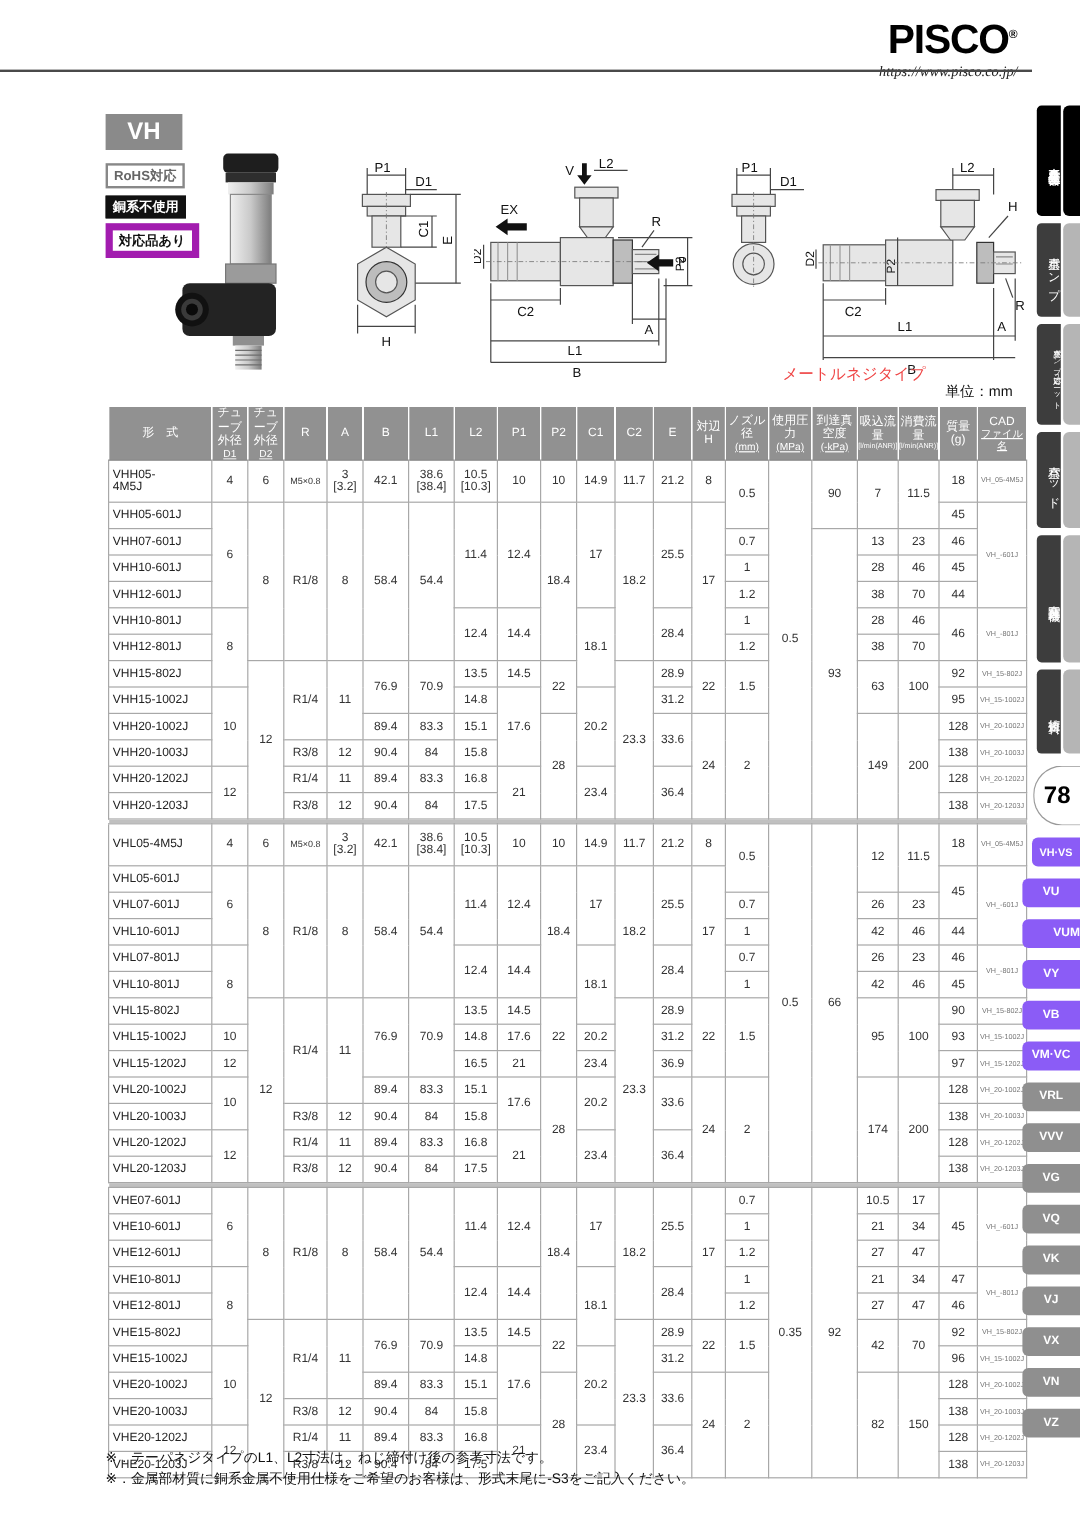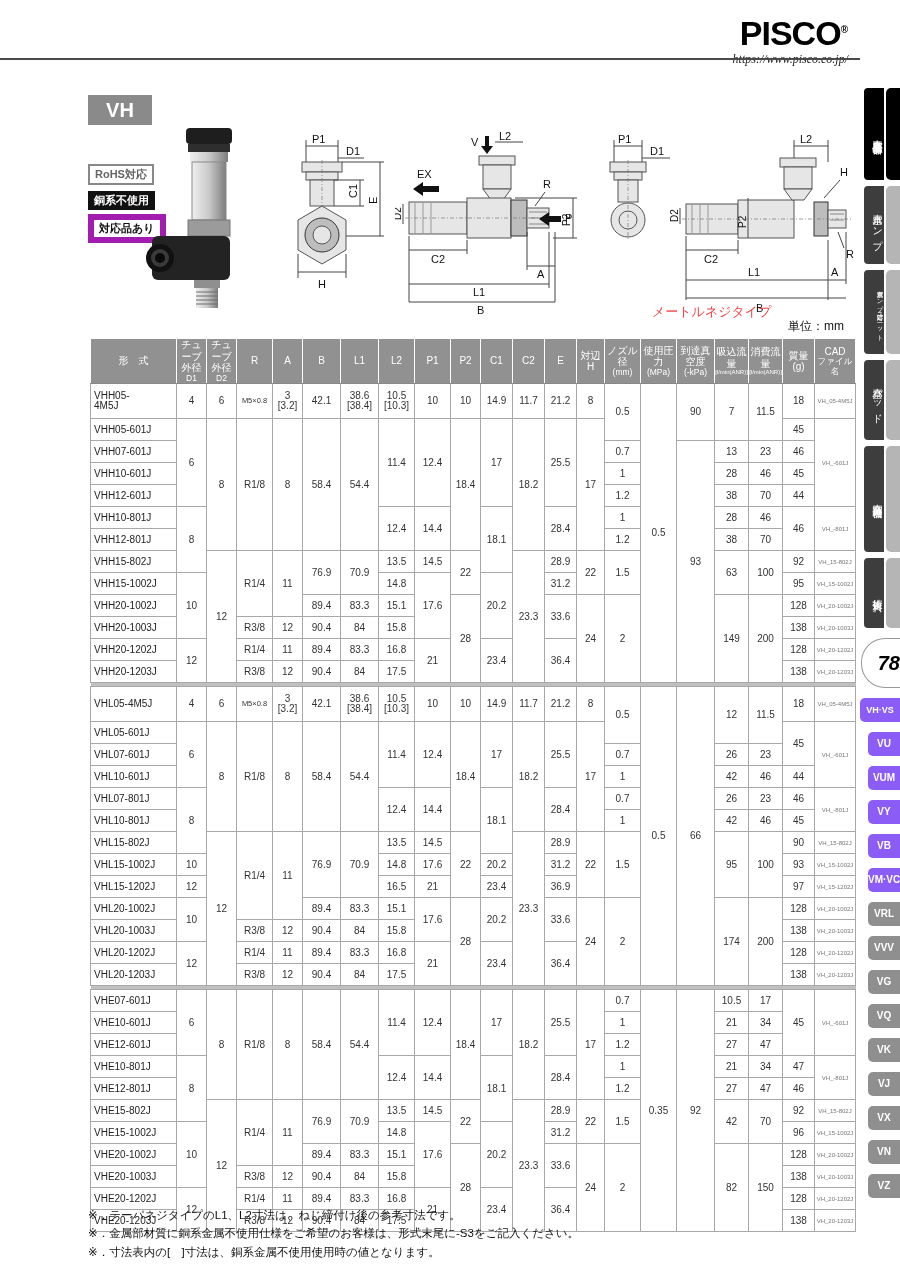--- a/index.html
+++ b/index.html
@@ -10,61 +10,61 @@
         letter-spacing:-1px;color:#000;}
   .logo sup{font-size:10px;letter-spacing:0;}
   .site-url{position:absolute;top:52px;right:52px;font-family:"Liberation Serif","DejaVu Serif",serif;
         font-style:italic;font-size:12px;color:#222;}
   .head-rule{position:absolute;top:58px;left:0;width:860px;height:2px;background:#4a4a4a;}
   
   .vh-badge{position:absolute;left:88px;top:95px;width:64px;height:30px;background:#8a8a8a;
         color:#fff;font-size:20px;font-weight:bold;text-align:center;line-height:30px;}
   .page-title{position:absolute;left:164px;top:100px;font-size:19px;font-weight:bold;color:#000;}
   
-  .badge{position:absolute;left:88px;font-size:11px;font-weight:bold;padding:1px 5px;white-space:nowrap;margin-top:28px;}
+  .badge{position:absolute;left:88px;font-size:11px;font-weight:bold;padding:1px 5px;white-space:nowrap;}
   .badge.rohs{top:136px;border:2px solid #888;color:#666;}
   .badge.nocopper{top:163px;background:#111;color:#fff;border:1px solid #111;}
   .badge.avail{top:186px;border:6px solid #a21caf;color:#111;}
   
   .fig{position:absolute;}
   .fig text{font-family:"Liberation Sans",sans-serif;fill:#111;}
   .dimline{stroke:#444;stroke-width:1;fill:none;}
   .part{stroke:#555;stroke-width:1;fill:#e6e6e6;}
   .partdark{stroke:#333;stroke-width:1;fill:#bdbdbd;}
   .cl{stroke:#777;stroke-width:0.7;stroke-dasharray:4 2 1 2;fill:none;}
   .metric-caption{position:absolute;left:652px;top:303px;font-size:13px;color:#ef4444;}
   .unit-note{position:absolute;right:56px;top:318px;font-size:12px;color:#111;}
   
   .spec-wrap{position:absolute;left:90px;top:338px;}
   table{border-collapse:collapse;table-layout:fixed;width:765px;}
   th,td{border:1px solid #a8a8a8;padding:0;text-align:center;overflow:hidden;}
   thead th{background:#919191;color:#fff;font-weight:normal;height:44px;font-size:10px;line-height:1.15;border-color:#fff;border-bottom-color:#888;}
   thead th .h1{font-size:10px;}
-  thead th .s1{font-size:8.5px;}
+  thead th .s1{font-size:8.5px;text-decoration:underline;}
   thead th .s2{font-size:6px;}
   tbody td{height:21px;font-size:10px;color:#333;line-height:1.05;}
   tr.tall td{height:34px;}
   td.m{text-align:left;padding-left:3px;color:#222;}
   td.sm{font-size:7.5px;}
   td.cad{font-size:6px;color:#777;}
   tr.sep td{height:3px;background:#c0c0c0;border-left:none;border-right:none;padding:0;}
   
   .foot{position:absolute;left:88px;top:1206px;font-size:11.5px;line-height:1.6;color:#111;}
   
   .side-sec{position:absolute;right:0;display:flex;flex-direction:row;}
   .side-sec .lbl{writing-mode:vertical-rl;text-orientation:upright;color:#fff;background:#3d3d3d;
         width:20px;text-align:center;font-size:10px;letter-spacing:1px;border-radius:4px 0 0 4px;}
   .side-sec .tabp{width:14px;background:#b5b5b5;border-radius:5px 0 0 5px;margin-left:2px;}
   .side-sec.active .lbl{background:#000;font-weight:bold;}
   .side-sec.active .tabp{background:#000;}
   .side-sec.small .lbl{font-size:6.5px;letter-spacing:0;}
   .page-badge{position:absolute;right:0;top:638px;width:38px;height:48px;background:#fff;
         border:1px solid #999;border-right:none;border-radius:24px 0 0 24px;
-        font-size:20px;font-weight:bold;text-align:right;line-height:48px;color:#000;font-style:italic;}
-  .prod-tab{position:absolute;right:0;width:32px;height:24px;color:#fff;font-size:10px;font-weight:bold;
+        font-size:20px;font-weight:bold;text-align:center;line-height:48px;color:#000;}
+  .prod-tab{position:absolute;right:0;width:48px;height:24px;color:#fff;font-size:10px;font-weight:bold;
         text-align:center;line-height:24px;border-radius:5px 0 0 5px;background:#8f8f8f;}
   .prod-tab.dark{background:#8b5cf6;}
   .prod-tab.active{width:40px;font-size:9px;}
 </style>
 </head>
 <body>
 
 <div class="page">
 
   <div class="logo"><span>PISCO</span><sup>®</sup></div>
@@ -795,21 +795,20 @@
             <td>138</td>
             <td class="cad">VH_20-1203J</td>
           </tr>
         </tbody>
     </table>
   </div>
 
   <div class="foot">
     <div>※．テーパネジタイプのL1、L2寸法は、ねじ締付け後の参考寸法です。</div>
     <div>※．金属部材質に銅系金属不使用仕様をご希望のお客様は、形式末尾に-S3をご記入ください。</div>
-    <div>※．寸法表内の[　]寸法は、銅系金属不使用使用時の値となります。</div>
   </div>
 
   <div id="sidebar">
       <div class="side-sec active" style="top: 88px; height: 92px;">
         <div class="lbl" style="height: 92px;">真空発生器</div>
         <div class="tabp" style="height: 92px;"></div>
       </div>
       <div class="side-sec" style="top: 186px; height: 78px;">
         <div class="lbl" style="height: 78px;">真空ポンプ</div>
         <div class="tabp" style="height: 78px;"></div>
@@ -825,21 +824,21 @@
       <div class="side-sec" style="top: 446px; height: 106px;">
         <div class="lbl" style="height: 106px;">真空関連機器</div>
         <div class="tabp" style="height: 106px;"></div>
       </div>
       <div class="side-sec" style="top: 558px; height: 70px;">
         <div class="lbl" style="height: 70px;">技術資料</div>
         <div class="tabp" style="height: 70px;"></div>
       </div>
       <div class="prod-tab dark active" style="top: 698px;">VH·VS</div>
       <div class="prod-tab dark" style="top: 732px;">VU</div>
-      <div class="prod-tab dark" style="top: 766px;">VUM</div>
+      <div class="prod-tab dark" style="top: 766px; text-align: right;">VUM</div>
       <div class="prod-tab dark" style="top: 800px;">VY</div>
       <div class="prod-tab dark" style="top: 834px;">VB</div>
       <div class="prod-tab dark" style="top: 868px;">VM·VC</div>
       <div class="prod-tab" style="top: 902px;">VRL</div>
       <div class="prod-tab" style="top: 936px;">VVV</div>
       <div class="prod-tab" style="top: 970px;">VG</div>
       <div class="prod-tab" style="top: 1004px;">VQ</div>
       <div class="prod-tab" style="top: 1038px;">VK</div>
       <div class="prod-tab" style="top: 1072px;">VJ</div>
       <div class="prod-tab" style="top: 1106px;">VX</div>

